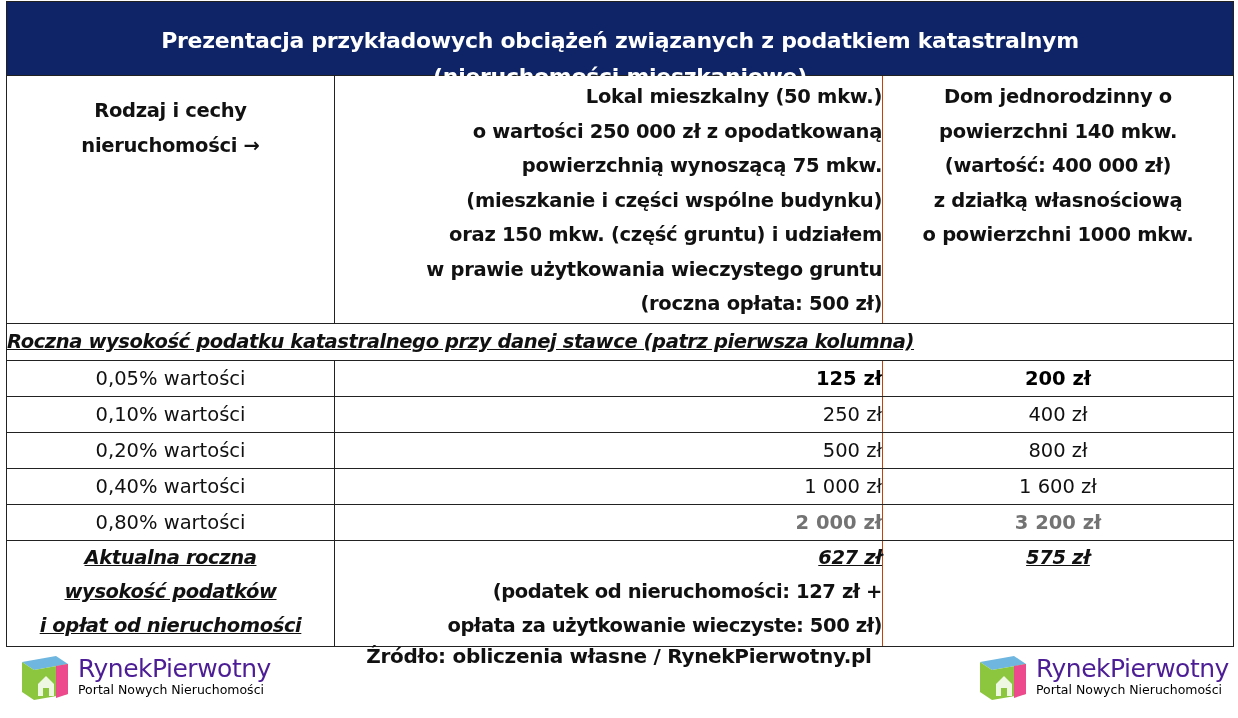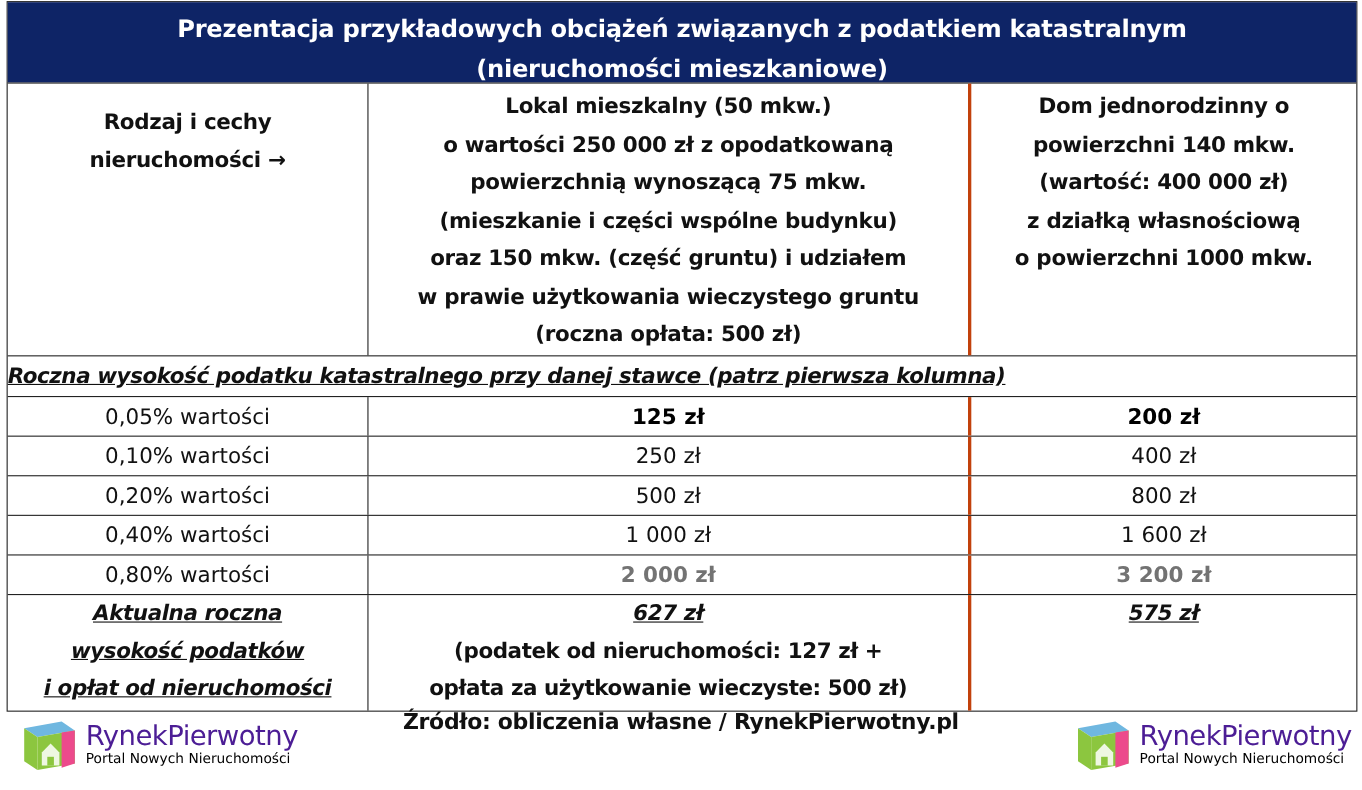--- a/index.html
+++ b/index.html
@@ -1,23 +1,23 @@
 <!DOCTYPE html>
 <html><head>
 <meta charset="utf-8">
 <style>
   html, body { margin:0; padding:0; background:#ffffff; }
   body { width:1238px; height:718px; position:relative; overflow:hidden;
          font-family:"DejaVu Sans", "Liberation Sans", sans-serif; color:#111; }
   .tbl { position:absolute; left:6px; top:1px; width:1228px; border:1px solid #222; box-sizing:border-box; }
   .title { background:#0e2466; color:#fff; font-weight:bold; text-align:center;
-           font-size:22px; line-height:36px; padding:8px 0 2px 0; height:73px; box-sizing:border-box; letter-spacing:-0.3px; }
+           font-size:22px; line-height:36px; padding:21px 0 2px 0; height:73px; box-sizing:border-box; letter-spacing:-0.3px; }
   .row { display:flex; border-top:1px solid #222; }
   .c1 { width:328px; border-right:1px solid #222; box-sizing:border-box; text-align:center; }
-  .c2 { width:548px; border-right:3px solid #c2410c; box-sizing:border-box; text-align:center; }
+  .c2 { width:548px; border-right:1px solid #c2410c; box-sizing:border-box; text-align:right; }
   .c3 { flex:1; box-sizing:border-box; text-align:center; }
   .hdr { height:247px; }
   .hdr .cell { font-weight:bold; font-size:19.5px; line-height:34.5px; padding-top:4px; letter-spacing:-0.3px; }
   .span { height:36px; font-weight:bold; font-style:italic; text-decoration:underline;
           font-size:19.5px; line-height:36px; text-align:left; width:100%; letter-spacing:-0.4px; }
   .rate { height:35px; line-height:35px; font-size:19.5px; }
   .rate .c1 { font-weight:normal; }
   .green { color:#000000; font-weight:bold; }
   .red { color:#737373; font-weight:bold; }
   .tot { height:105px; }

